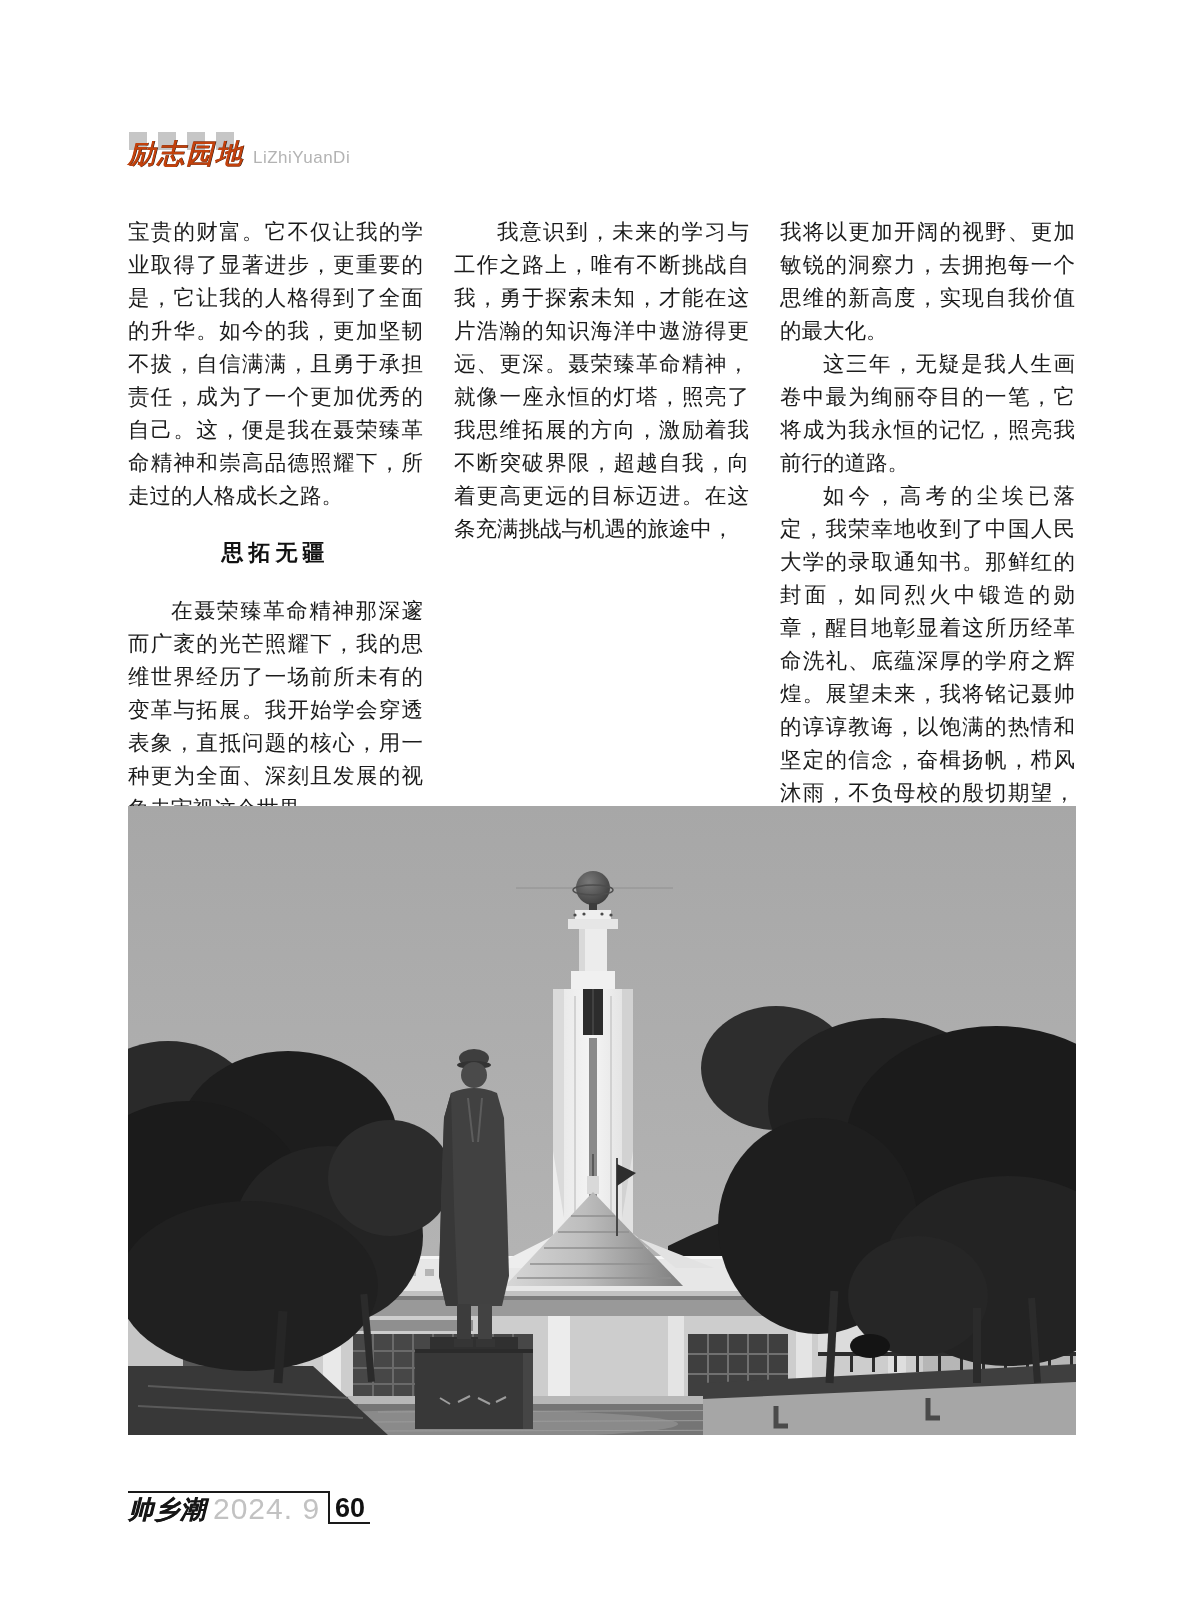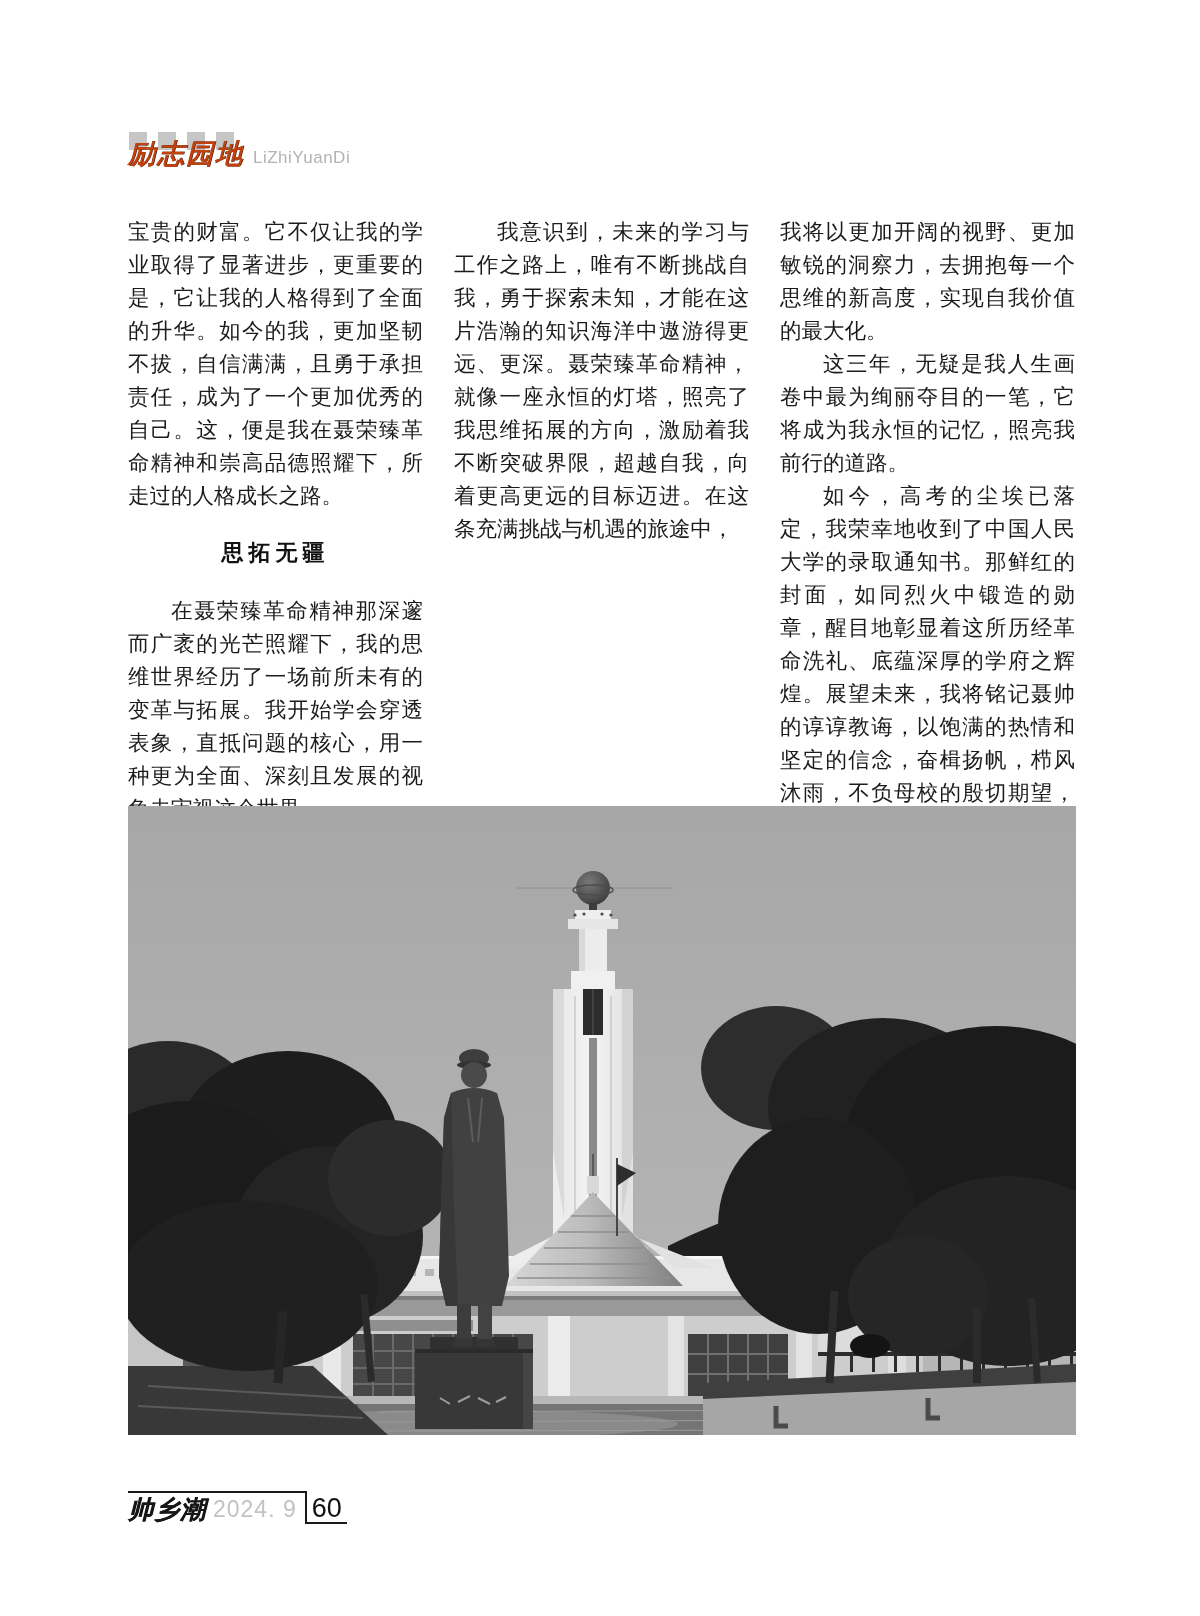--- a/index.html
+++ b/index.html
@@ -63,30 +63,30 @@
     padding:4px 8px 2px 0;height:30px;
   }
   .footer-logo{
     font-family:"Liberation Serif", serif;
     font-weight:900;font-style:italic;
     font-size:25px;line-height:26px;color:#161616;
     letter-spacing:1px;text-shadow:0.6px 0 #161616;
   }
   .footer-issue{
     font-family:"Liberation Sans", sans-serif;
-    font-size:23px;line-height:24px;color:#c2c2c2;letter-spacing:1px;
+    font-size:30px;line-height:24px;color:#c2c2c2;letter-spacing:1px;
   }
   .footer-pagebox{
     border-left:2px solid #1a1a1a;border-bottom:2px solid #1a1a1a;
     padding:3px 5px 0 5px;height:33px;box-sizing:border-box;
     display:flex;align-items:center;
   }
   .footer-pagenum{
     font-family:"Liberation Sans", sans-serif;
-    font-size:27px;font-weight:normal;color:#111;line-height:27px;
+    font-size:27px;font-weight:bold;color:#111;line-height:27px;
   }
 </style>
 </head>
 <body>
 
 <div class="page">
 
   <div class="masthead">
     <div class="deco-squares">
       <span></span>

